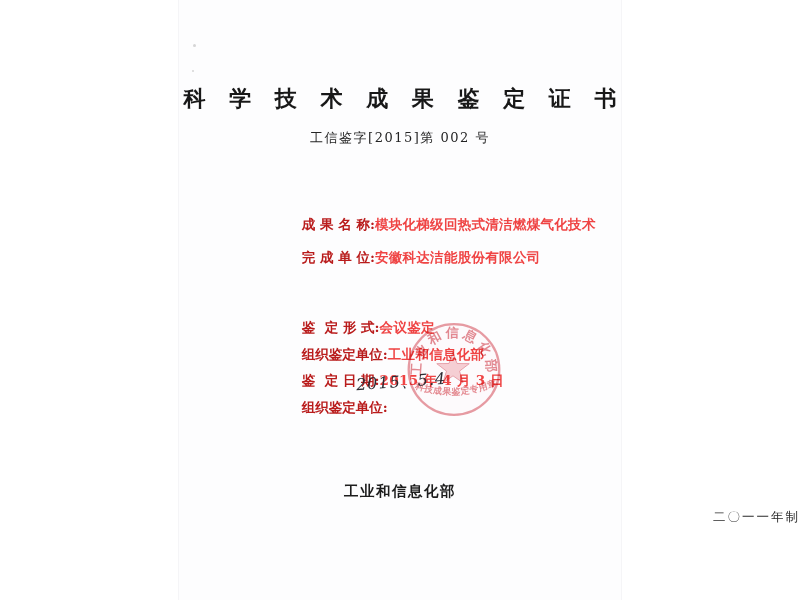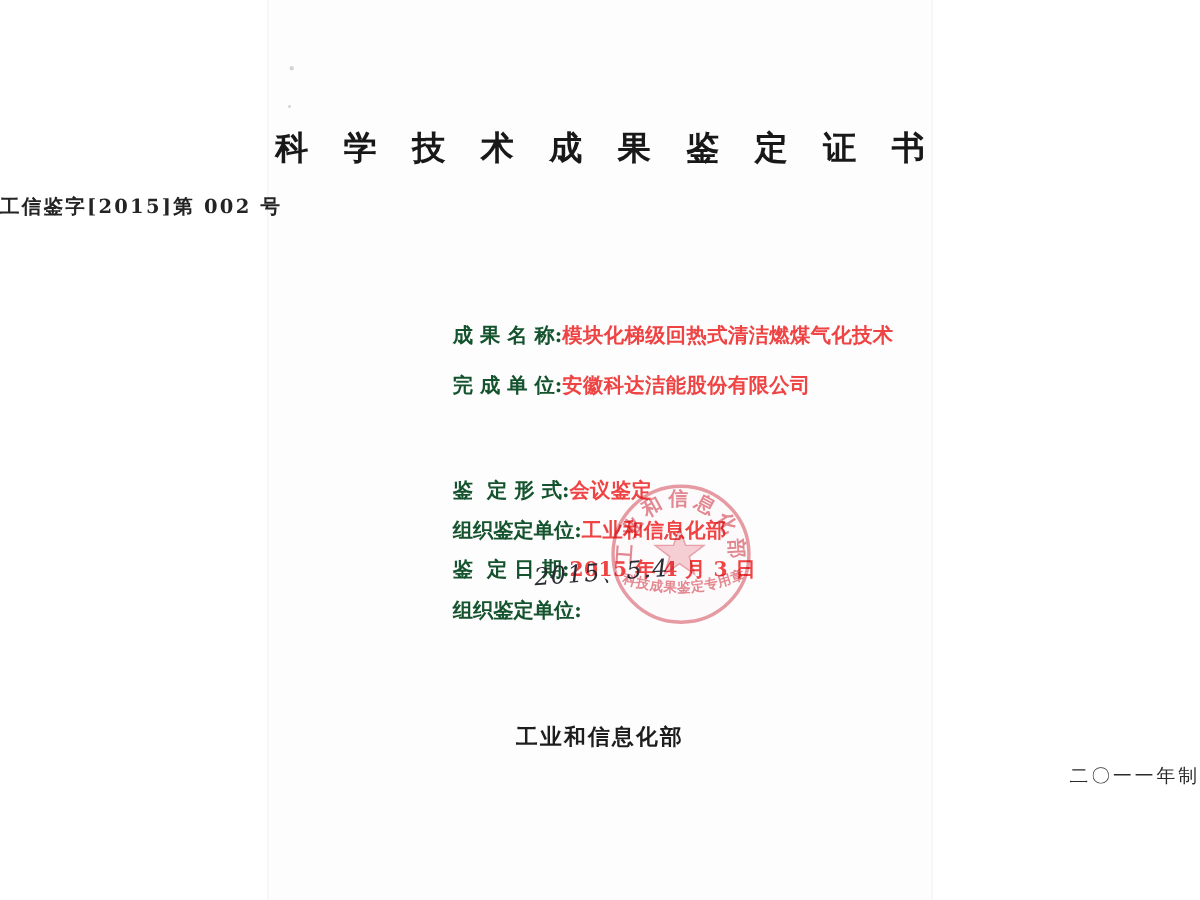--- a/index.html
+++ b/index.html
@@ -38,22 +38,23 @@
     font-weight: 700;
     letter-spacing: 8px;
     padding-left: 8px;
     color: #181818;
     white-space: pre;
   }
   .doc-number {
     position: absolute;
     left: 0; right: 0;
     top: 129px;
+    text-align: center;
     font-size: 13px;
-    font-weight: 700;
+    font-weight: 400;
     letter-spacing: 1.5px;
     color: #242424;
     white-space: pre;
   }
   .field-row {
     position: absolute;
     left: 283px;
     height: 18px;
     line-height: 18px;
     font-size: 13.5px;
@@ -63,21 +64,21 @@
   .row-1 { top: 197px; }
   .row-2 { top: 230px; text-align: right; }
   .row-3 { top: 300px; }
   .row-4 { top: 327px; }
   .row-5 { top: 353px; }
   .row-6 { top: 380px; }
   .field-label {
     display: inline-block;
     min-width: 72px;
     white-space: pre;
-    color: #14532d;
+    color: #b91c1c;
   }
   .field-value {
     white-space: pre;
     letter-spacing: 0.3px;
     color: #ef4444;
   }
   .handwritten {
     position: absolute;
     left: 356px;
     top: 372px;

